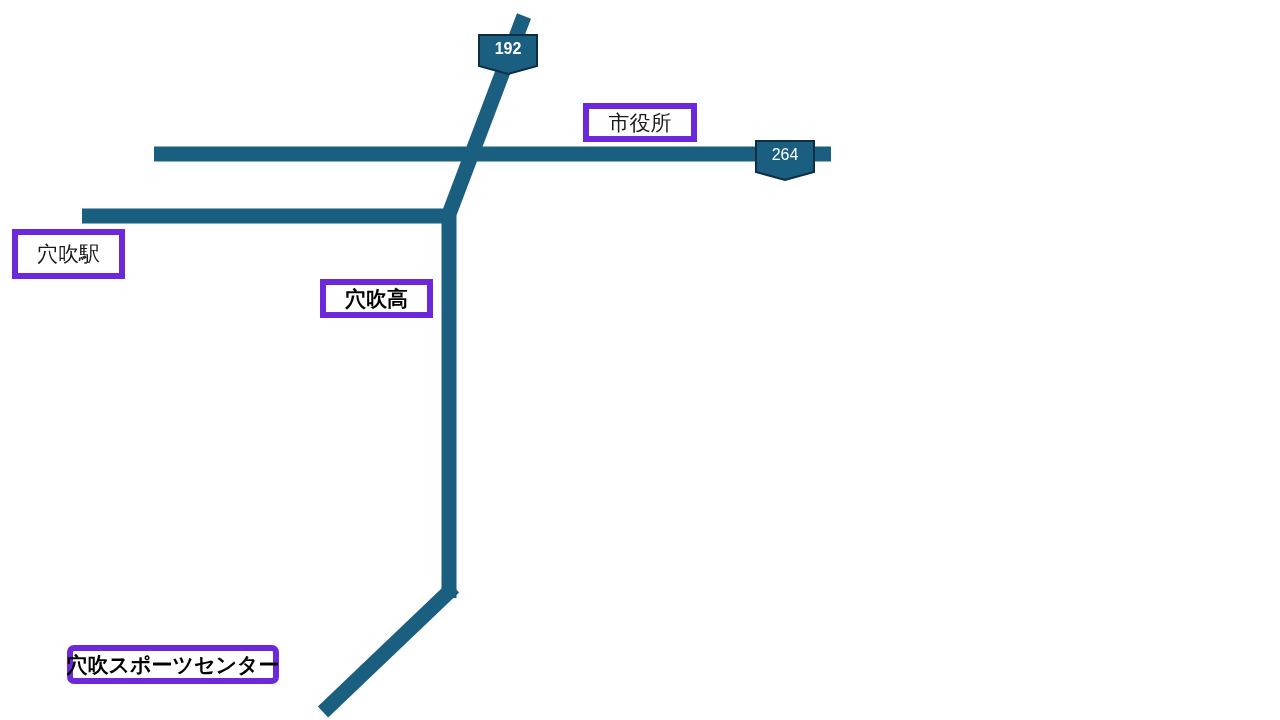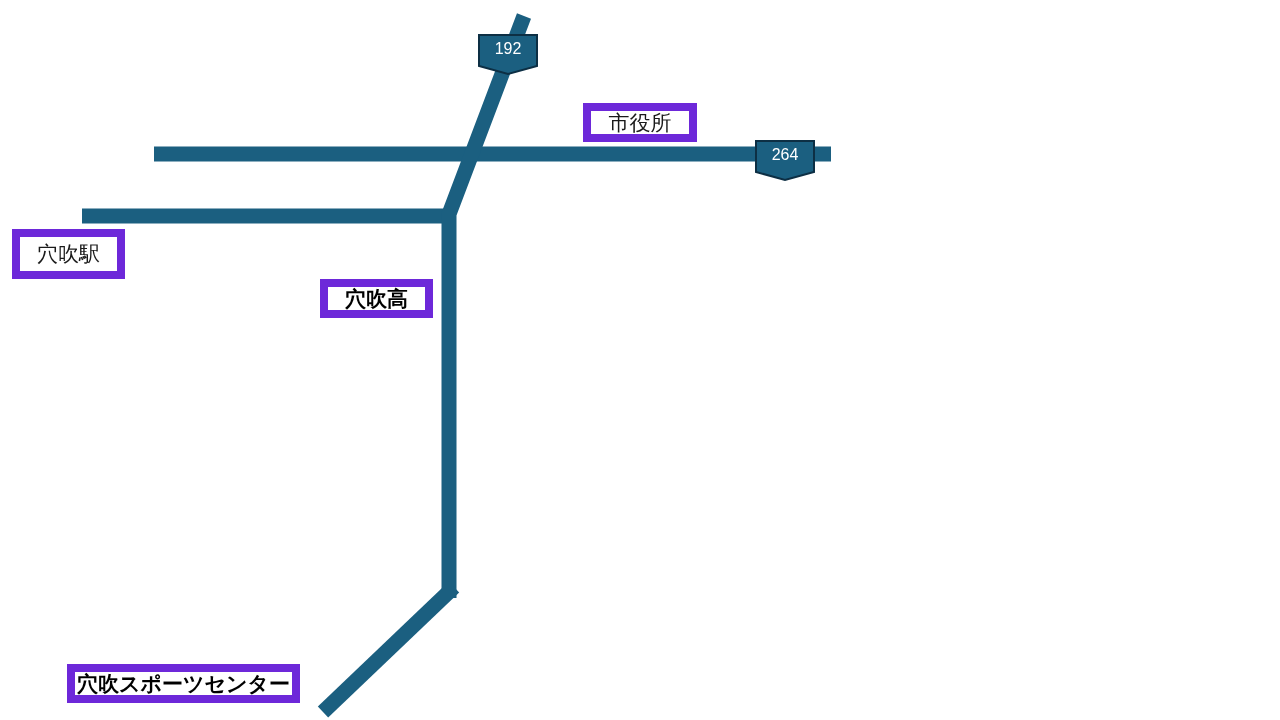--- a/index.html
+++ b/index.html
@@ -1,21 +1,21 @@
 <!DOCTYPE html>
 <html><head>
   <meta charset="utf-8">
   <style>
     html, body { margin: 0; padding: 0; background: #ffffff; }
     body { width: 1280px; height: 720px; position: relative; overflow: hidden;
            font-family: "DejaVu Sans", "Liberation Sans", sans-serif; }
     #map { position: absolute; left: 0; top: 0; width: 1280px; height: 720px; }
     .label-box {
       position: absolute; box-sizing: border-box;
-      border: 8px solid #6d28d9; background: #ffffff;
+      border: 6px solid #6d28d9; background: #ffffff;
       display: flex; align-items: center; justify-content: center;
       color: #1a1a1a; font-size: 21px; white-space: nowrap;
     }
     .label-box.bold { font-weight: bold; color: #000000; }
     .shield {
       position: absolute; width: 60px; height: 42px;
     }
     .shield svg { position: absolute; left: 0; top: 0; }
     .shield-num {
       position: absolute; left: 0; top: 6px; width: 60px; text-align: center;
@@ -27,21 +27,21 @@
 
 <svg id="map" viewBox="0 0 1280 720" xmlns="http://www.w3.org/2000/svg">
   <g fill="none" stroke="#1b5f80" stroke-width="15" stroke-linecap="butt" stroke-linejoin="miter">
     <line x1="154" y1="154" x2="831" y2="154"></line>
     <line x1="82" y1="216" x2="452" y2="216"></line>
     <polyline points="524,16 449,214 449,598"></polyline>
     <line x1="454" y1="587" x2="323" y2="712"></line>
   </g>
 </svg>
 
-<div class="shield" style="left:478px; top:34px;">
+<div class="shield" style="left:478px; top:34px;font-weight:bold;">
   <svg width="60" height="42" viewBox="0 0 60 42">
     <polygon points="1,1 59,1 59,32 30,40 1,32" fill="#1b5f80" stroke="#0d2f44" stroke-width="2"></polygon>
   </svg>
   <div class="shield-num">192</div>
 </div>
 
 <div class="shield" style="left:755px; top:140px;">
   <svg width="60" height="42" viewBox="0 0 60 42">
     <polygon points="1,1 59,1 59,32 30,40 1,32" fill="#1b5f80" stroke="#0d2f44" stroke-width="2"></polygon>
   </svg>
@@ -53,15 +53,15 @@
 </div>
 
 <div class="label-box" style="left:12px; top:229px; width:113px; height:50px;">
   <span>穴吹駅</span>
 </div>
 
 <div class="label-box bold" style="left:320px; top:279px; width:113px; height:39px;">
   <span>穴吹高</span>
 </div>
 
-<div class="label-box bold" style="left:67px; top:664px; width:233px; height:39px;">
+<div class="label-box bold" style="left:67px; top:645px; width:212px; height:39px;border-radius:7px;">
   <span>穴吹スポーツセンター</span>
 </div>
 
 </body></html>

